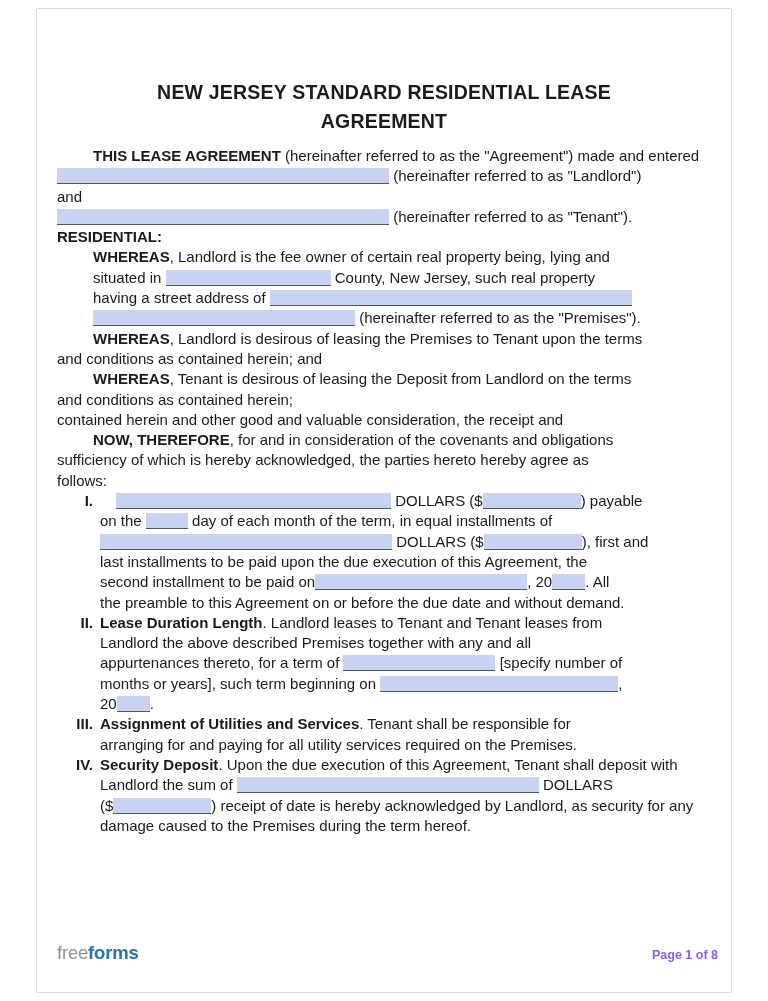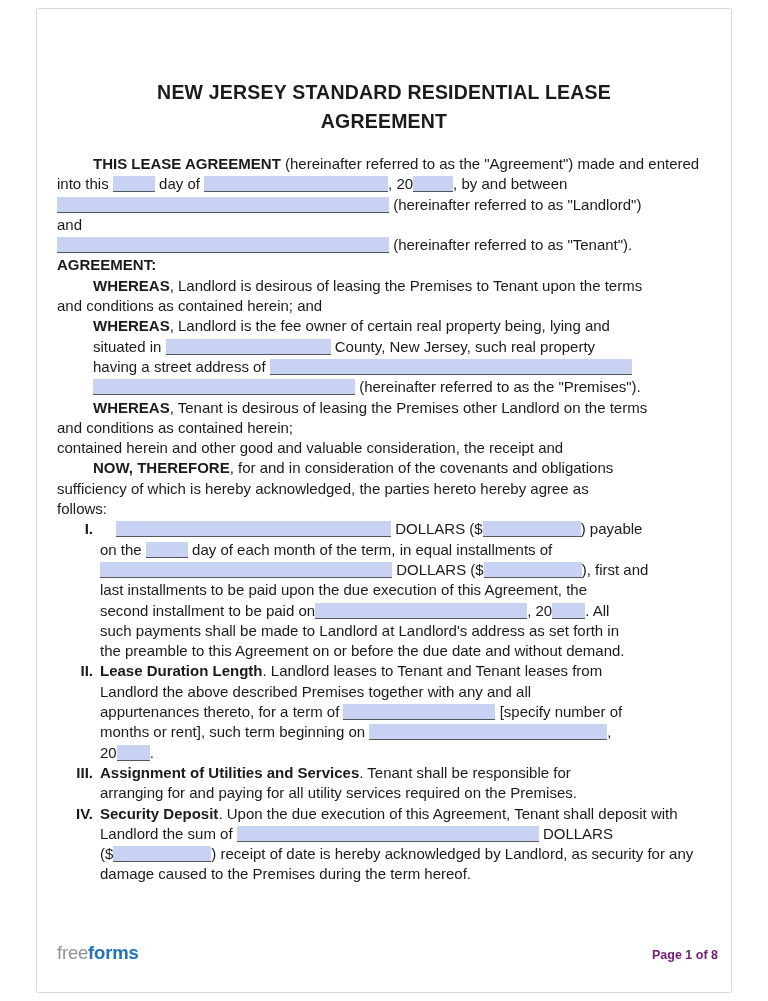--- a/index.html
+++ b/index.html
@@ -19,21 +19,21 @@
   }
   .title{
     margin-top:78px;
     text-align:center;
     font-weight:700;
     font-size:19.5px;
     line-height:29px;
     letter-spacing:.2px;
   }
   .doc{
-    margin-top:18px;
+    margin-top:10px;
     padding:0 50px 0 57px;
     font-size:15px;
     line-height:20.3px;
   }
   .block{margin:0;}
   .line{white-space:pre;}
   .b{font-weight:700;}
   .sp{display:inline-block;height:1px;}
   .blank{
     display:inline-block;
@@ -47,80 +47,78 @@
     position:absolute;left:0;top:0;width:36px;
     text-align:right;font-weight:700;
   }
   .footer{
     position:absolute;left:57px;right:50px;top:942px;
     display:flex;justify-content:space-between;align-items:baseline;
   }
   .brand{font-size:18.5px;letter-spacing:-0.2px;}
   .brand-free{color:var(--brand-gray,#909396);font-weight:400;}
   .brand-forms{color:var(--brand-blue,#2273b8);font-weight:700;}
-  .page-num{font-size:12.5px;font-weight:700;color:#701a75;}
+  .page-num{font-size:12.5px;font-weight:700;color:#8b5cf6;}
 </style>
 </head>
 <body>
 
 <div class="page">
   <div class="page-frame"></div>
 
   <div class="title">
     <div>NEW JERSEY STANDARD RESIDENTIAL LEASE</div>
     <div>AGREEMENT</div>
   </div>
 
   <div class="doc">
       <div class="block">
         <div class="line"><span class="sp" style="width: 36px;"></span><span class="b">THIS LEASE AGREEMENT</span><span> (hereinafter referred to as the "Agreement") made and entered</span></div>
-        <div class="line"><span>into this </span><span class="blank" style="width: 42px;"></span><span> day of </span><span class="blank" style="width: 184px;"></span><span>, 20</span><span class="blank" style="width: 40px;"></span><span>, by and between</span></div>
         <div class="line"><span class="blank" style="width: 332px;"></span><span> (hereinafter referred to as "Landlord")</span></div>
         <div class="line"><span>and</span></div>
         <div class="line"><span class="blank" style="width: 332px;"></span><span> (hereinafter referred to as "Tenant").</span></div>
       </div>
       <div class="block">
-        <div class="line"><span class="b">AGREEMENT:</span></div>
-      </div>
-      <div class="block">
-        <div class="line"><span class="sp" style="width: 36px;"></span><span class="b">WHEREAS</span><span>, Landlord is desirous of leasing the Premises to Tenant upon the terms</span></div>
-        <div class="line"><span>and conditions as contained herein; and</span></div>
+        <div class="line"><span class="b">RESIDENTIAL:</span></div>
       </div>
       <div class="block" style="padding-left: 36px;">
         <div class="line"><span class="b">WHEREAS</span><span>, Landlord is the fee owner of certain real property being, lying and</span></div>
         <div class="line"><span>situated in </span><span class="blank" style="width: 165px;"></span><span> County, New Jersey, such real property</span></div>
         <div class="line"><span>having a street address of </span><span class="blank" style="width: 362px;"></span></div>
         <div class="line"><span class="blank" style="width: 262px;"></span><span> (hereinafter referred to as the "Premises").</span></div>
       </div>
       <div class="block">
-        <div class="line"><span class="sp" style="width: 36px;"></span><span class="b">WHEREAS</span><span>, Tenant is desirous of leasing the Premises other Landlord on the terms</span></div>
+        <div class="line"><span class="sp" style="width: 36px;"></span><span class="b">WHEREAS</span><span>, Landlord is desirous of leasing the Premises to Tenant upon the terms</span></div>
+        <div class="line"><span>and conditions as contained herein; and</span></div>
+      </div>
+      <div class="block">
+        <div class="line"><span class="sp" style="width: 36px;"></span><span class="b">WHEREAS</span><span>, Tenant is desirous of leasing the Deposit from Landlord on the terms</span></div>
         <div class="line"><span>and conditions as contained herein;</span></div>
       </div>
       <div class="block">
         <div class="line"><span>contained herein and other good and valuable consideration, the receipt and</span></div>
         <div class="line"><span class="sp" style="width: 36px;"></span><span class="b">NOW, THEREFORE</span><span>, for and in consideration of the covenants and obligations</span></div>
         <div class="line"><span>sufficiency of which is hereby acknowledged, the parties hereto hereby agree as</span></div>
         <div class="line"><span>follows:</span></div>
       </div>
       <div class="block item">
         <span class="num">I.</span>
         <div class="line"><span class="sp" style="width: 16px;"></span><span class="blank" style="width: 275px;"></span><span> DOLLARS ($</span><span class="blank" style="width: 98px;"></span><span>) payable</span></div>
         <div class="line"><span>on the </span><span class="blank" style="width: 42px;"></span><span> day of each month of the term, in equal installments of</span></div>
         <div class="line"><span class="blank" style="width: 292px;"></span><span> DOLLARS ($</span><span class="blank" style="width: 98px;"></span><span>), first and</span></div>
         <div class="line"><span>last installments to be paid upon the due execution of this Agreement, the</span></div>
         <div class="line"><span>second installment to be paid on</span><span class="blank" style="width: 212px;"></span><span>, 20</span><span class="blank" style="width: 33px;"></span><span>. All</span></div>
-        <div class="line"><span>such payments shall be made to Landlord at Landlord's address as set forth in</span></div>
         <div class="line"><span>the preamble to this Agreement on or before the due date and without demand.</span></div>
       </div>
       <div class="block item">
         <span class="num">II.</span>
         <div class="line"><span class="b">Lease Duration Length</span><span>. Landlord leases to Tenant and Tenant leases from</span></div>
         <div class="line"><span>Landlord the above described Premises together with any and all</span></div>
         <div class="line"><span>appurtenances thereto, for a term of </span><span class="blank" style="width: 152px;"></span><span> [specify number of</span></div>
-        <div class="line"><span>months or rent], such term beginning on </span><span class="blank" style="width: 238px;"></span><span>,</span></div>
+        <div class="line"><span>months or years], such term beginning on </span><span class="blank" style="width: 238px;"></span><span>,</span></div>
         <div class="line"><span>20</span><span class="blank" style="width: 33px;"></span><span>.</span></div>
       </div>
       <div class="block item">
         <span class="num">III.</span>
         <div class="line"><span class="b">Assignment of Utilities and Services</span><span>. Tenant shall be responsible for</span></div>
         <div class="line"><span>arranging for and paying for all utility services required on the Premises.</span></div>
       </div>
       <div class="block item">
         <span class="num">IV.</span>
         <div class="line"><span class="b">Security Deposit</span><span>. Upon the due execution of this Agreement, Tenant shall deposit with</span></div>

